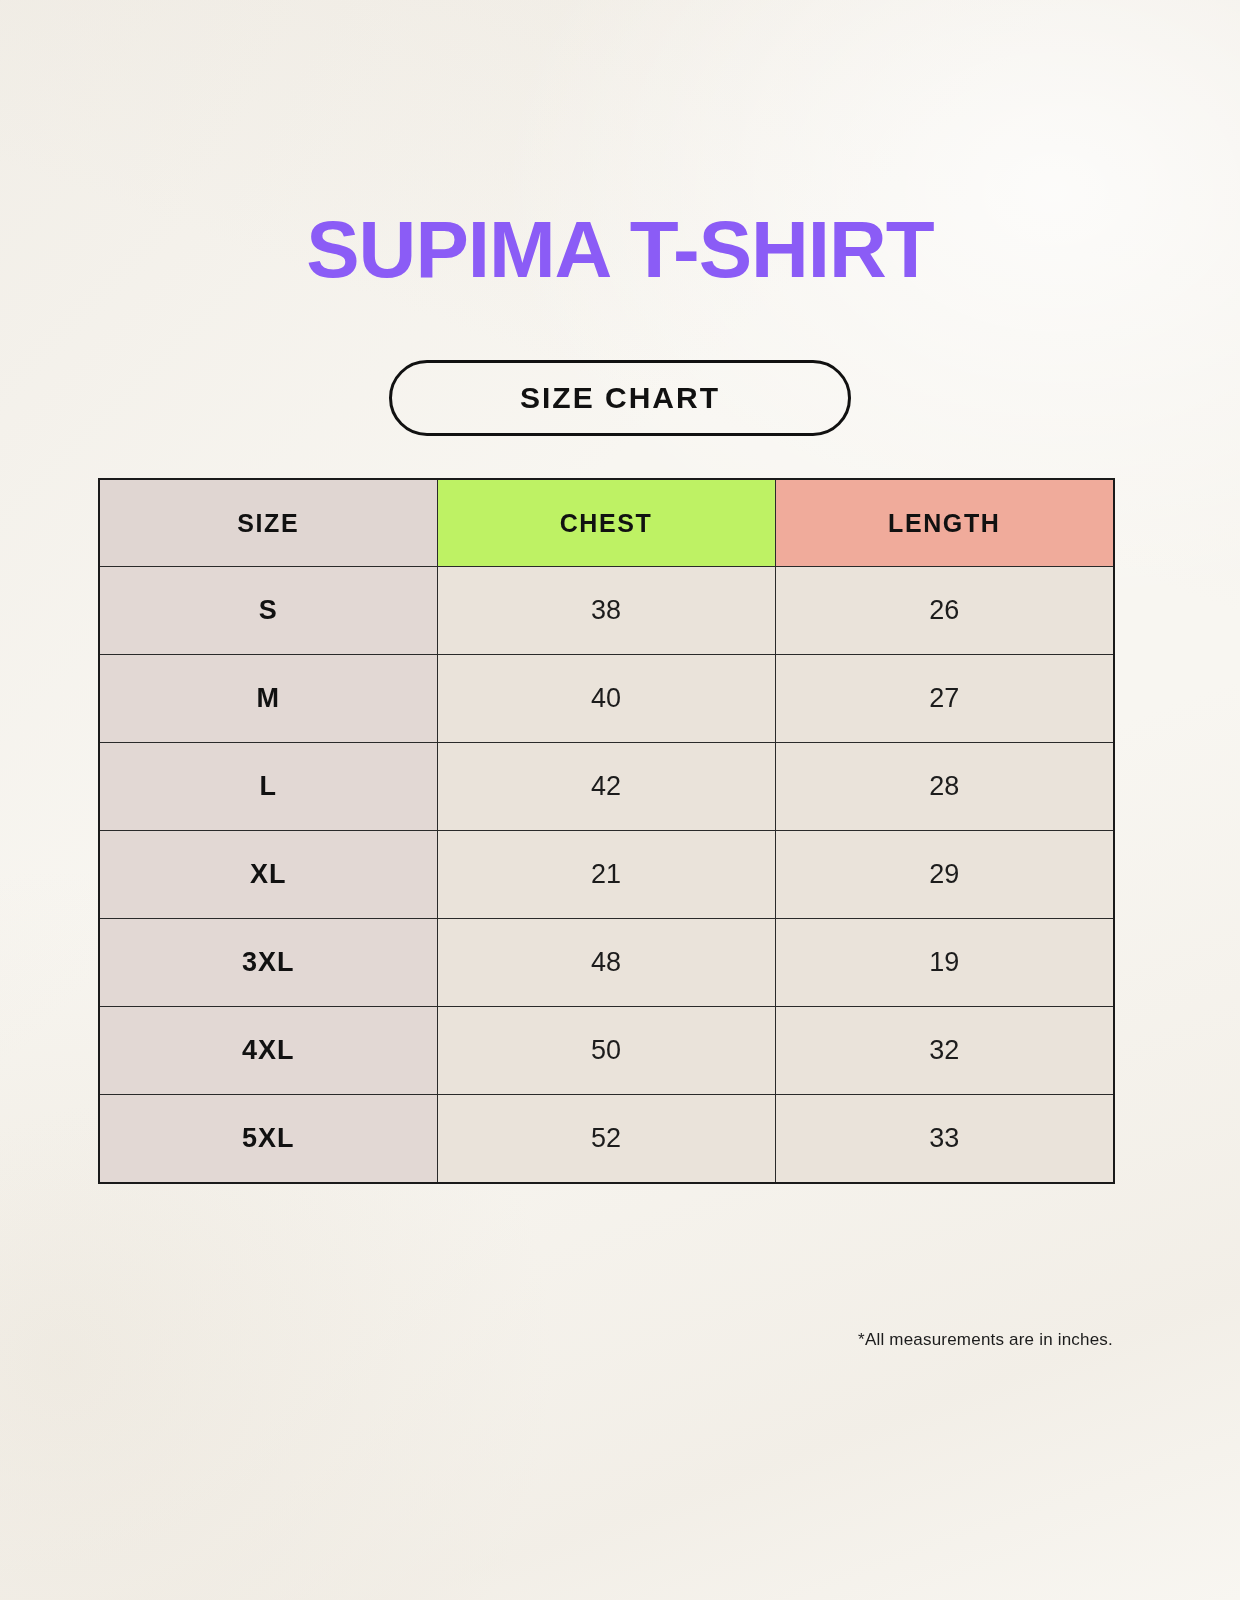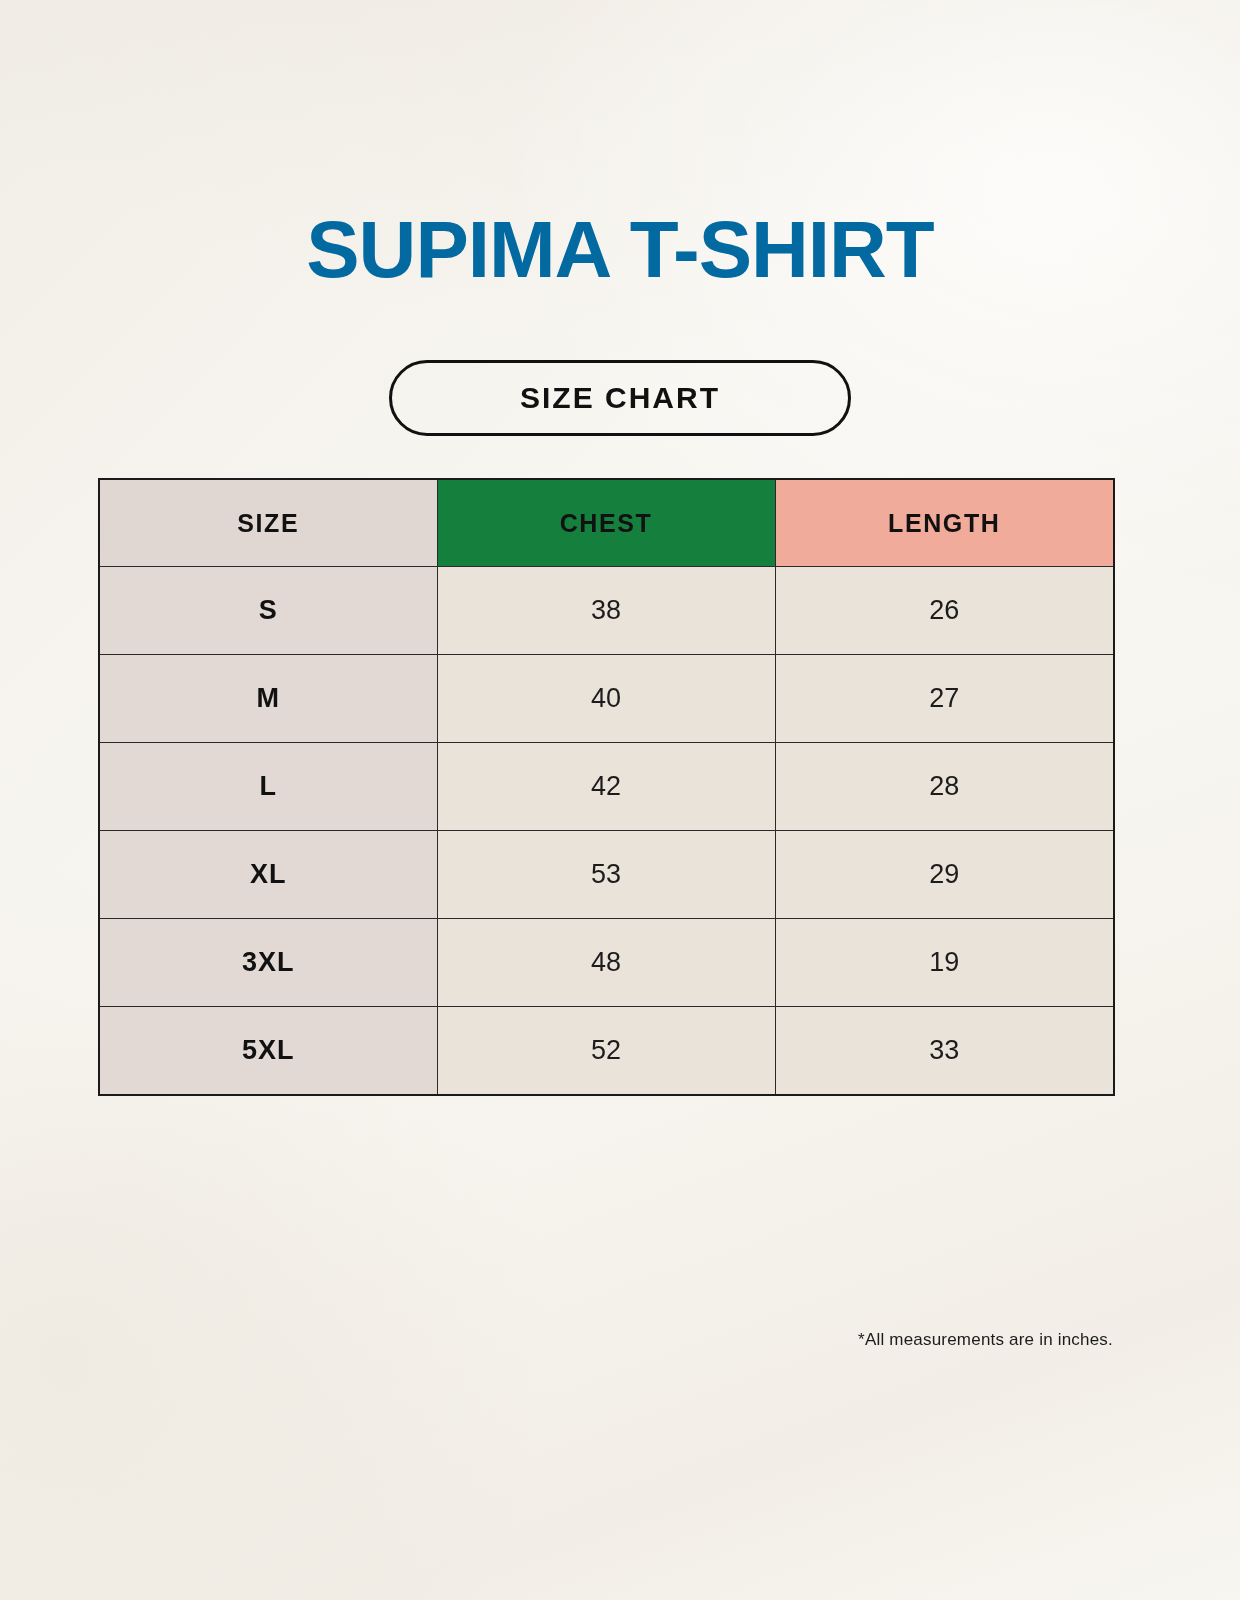--- a/index.html
+++ b/index.html
@@ -42,21 +42,21 @@
 
   .title {
     position: absolute;
     top: 210px;
     left: 0;
     width: 1240px;
     text-align: center;
     font-size: 80px;
     font-weight: 700;
     letter-spacing: -1px;
-    color: #0369a1;
+    color: #8b5cf6;
     line-height: 1;
   }
 
   .pill {
     position: absolute;
     top: 360px;
     left: 50%;
     transform: translateX(-50%);
     width: 462px;
     height: 76px;
@@ -98,21 +98,21 @@
     vertical-align: middle;
   }
   thead th {
     height: 84px;
     font-size: 25px;
     font-weight: 700;
     letter-spacing: 1.6px;
     color: #111111;
   }
   thead th.h-size  { background: #e0d6d2; }
-  thead th.h-chest { background: #15803d; }
+  thead th.h-chest { background: #bef264; }
   thead th.h-len   { background: #f0ab9b; text-align: center; }
 
   tbody td { height: 85px; }
   tbody td.size-cell {
     background: #e2d8d4;
     font-size: 27px;
     font-weight: 700;
     letter-spacing: 1px;
     color: #111111;
   }
@@ -172,29 +172,34 @@
           <td class="val-cell">40</td>
           <td class="val-cell">27</td>
         </tr>
         <tr>
           <td class="size-cell">L</td>
           <td class="val-cell">42</td>
           <td class="val-cell">28</td>
         </tr>
         <tr>
           <td class="size-cell">XL</td>
-          <td class="val-cell">53</td>
+          <td class="val-cell">21</td>
           <td class="val-cell">29</td>
         </tr>
         <tr>
           <td class="size-cell">3XL</td>
           <td class="val-cell">48</td>
           <td class="val-cell">19</td>
         </tr>
         <tr>
+          <td class="size-cell">4XL</td>
+          <td class="val-cell">50</td>
+          <td class="val-cell">32</td>
+        </tr>
+        <tr>
           <td class="size-cell">5XL</td>
           <td class="val-cell">52</td>
           <td class="val-cell">33</td>
         </tr>
       </tbody>
     </table>
   </div>
 
   <div class="footnote">*All measurements are in inches.</div>
 </div>

